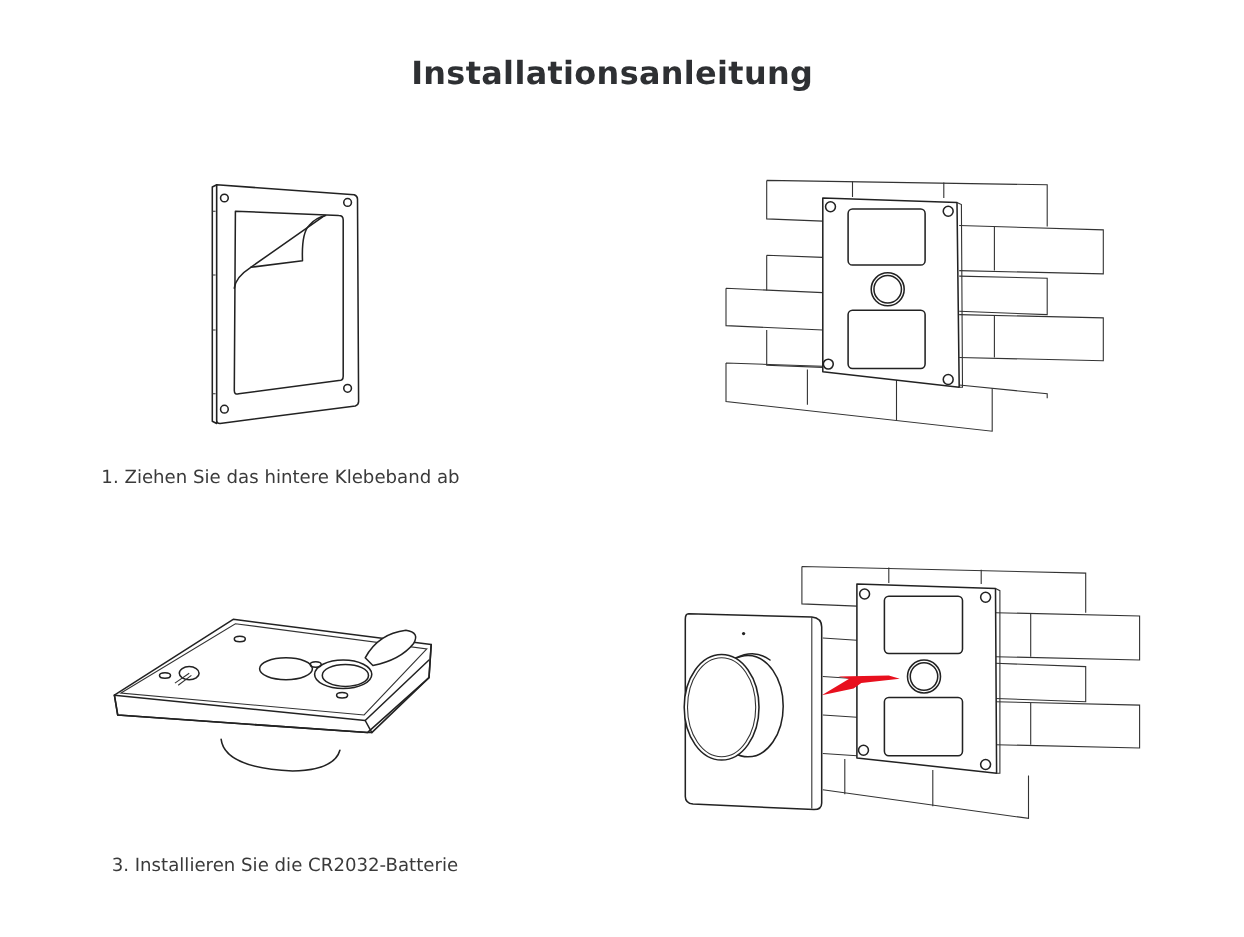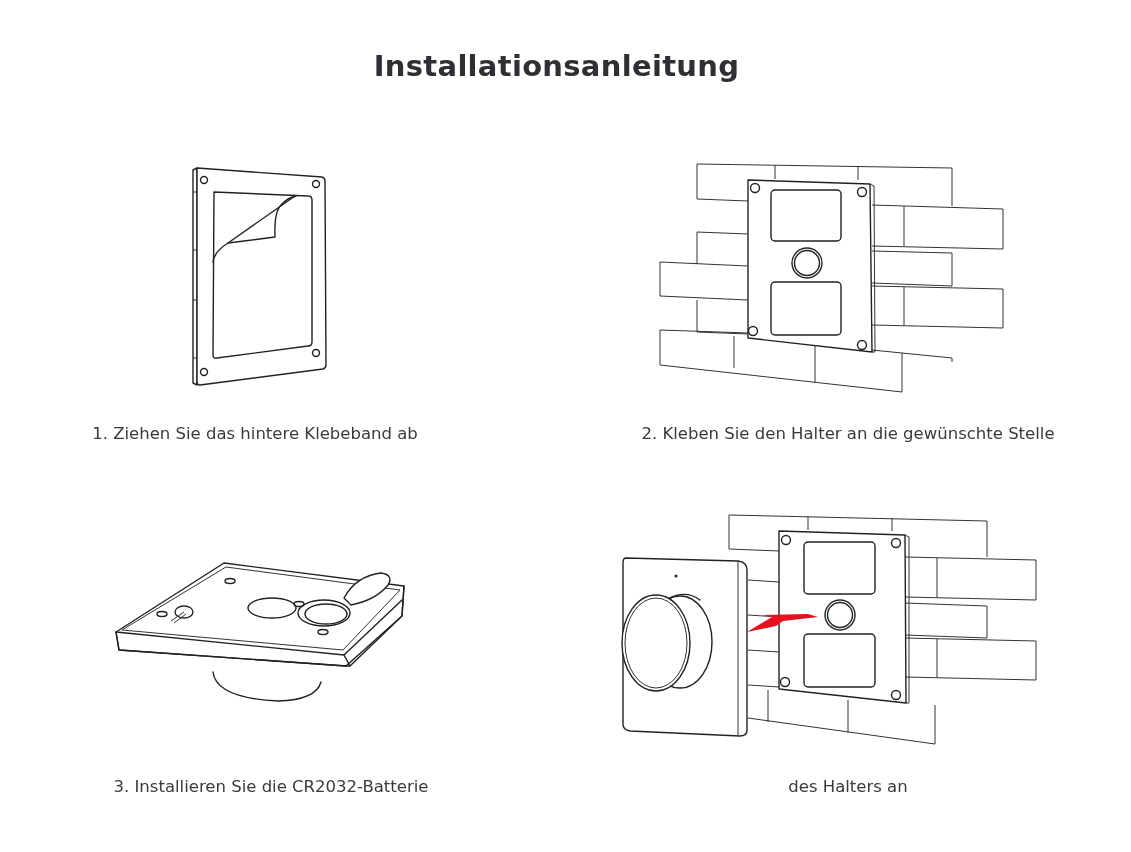--- a/index.html
+++ b/index.html
@@ -73,24 +73,23 @@
     <path class="lnt" d="M870 184 L874 186 L875 352 L872 352"></path>
     <circle class="ln" cx="755" cy="188" r="4.5"></circle>
     <circle class="ln" cx="862" cy="192" r="4.5"></circle>
     <circle class="ln" cx="753" cy="331" r="4.5"></circle>
     <circle class="ln" cx="862" cy="345" r="4.5"></circle>
     <rect class="ln" x="771" y="190" width="70" height="51" rx="4"></rect>
     <rect class="ln" x="771" y="282" width="70" height="53" rx="4"></rect>
     <circle class="ln" cx="807" cy="263" r="15"></circle>
     <circle class="ln" cx="807" cy="263" r="12.5"></circle>
   </svg>
-  <div class="caption" style="left:0;width:566px;top:420px;">2. Kleben Sie den Halter an die gewünschte Stelle</div>
 </div>
 
-<div class="step" style="left:16px;top:460px;width:565px;height:392px;padding-left:44px;">
+<div class="step" style="left:4px;top:460px;width:565px;height:392px;padding-left:44px;">
   <svg width="565" height="392" viewBox="0 460 565 392" style="left:0;top:0;">
 
     <path class="ln" d="M197 672 Q200 698 262 701 Q300 700 305 682"></path>
 
     <path class="wh" d="M100 632 L208 563 L388 586 L386 616 L330 666 L103 650 Z"></path>
     <path class="ln" d="M100 632 L103 650 L330 666 L334 666 L386 616 L388 586"></path>
     <path class="ln" d="M100 632 L328 655 L334 666"></path>
     <path class="ln" d="M328 655 L386 600"></path>
     <path class="lnt" d="M106 630 L210 567 L384 590 L327 650 Z"></path>
 
@@ -141,15 +140,14 @@
 
     <path class="wh" d="M626 558 L738 561 Q747 562 747 570 L747 730 Q747 736 740 736 L630 731 Q623 730 623 724 L623 563 Q623 558 626 558 Z"></path>
     <path class="lnt" d="M738 561 L738 735"></path>
     <circle cx="676" cy="576" r="1.5" fill="#222"></circle>
     <ellipse class="ln" cx="680" cy="642" rx="32" ry="46"></ellipse>
     <path class="ln" d="M652 610 Q680 585 700 600"></path>
     <ellipse class="wh" cx="656" cy="643" rx="34" ry="48"></ellipse>
     <ellipse class="lnt" cx="656" cy="643" rx="31" ry="45"></ellipse>
   </svg>
   <div class="caption" style="left:0;width:566px;top:313px;">
-    <div>des Halters an</div>
   </div>
 </div>
 
 </body></html>

